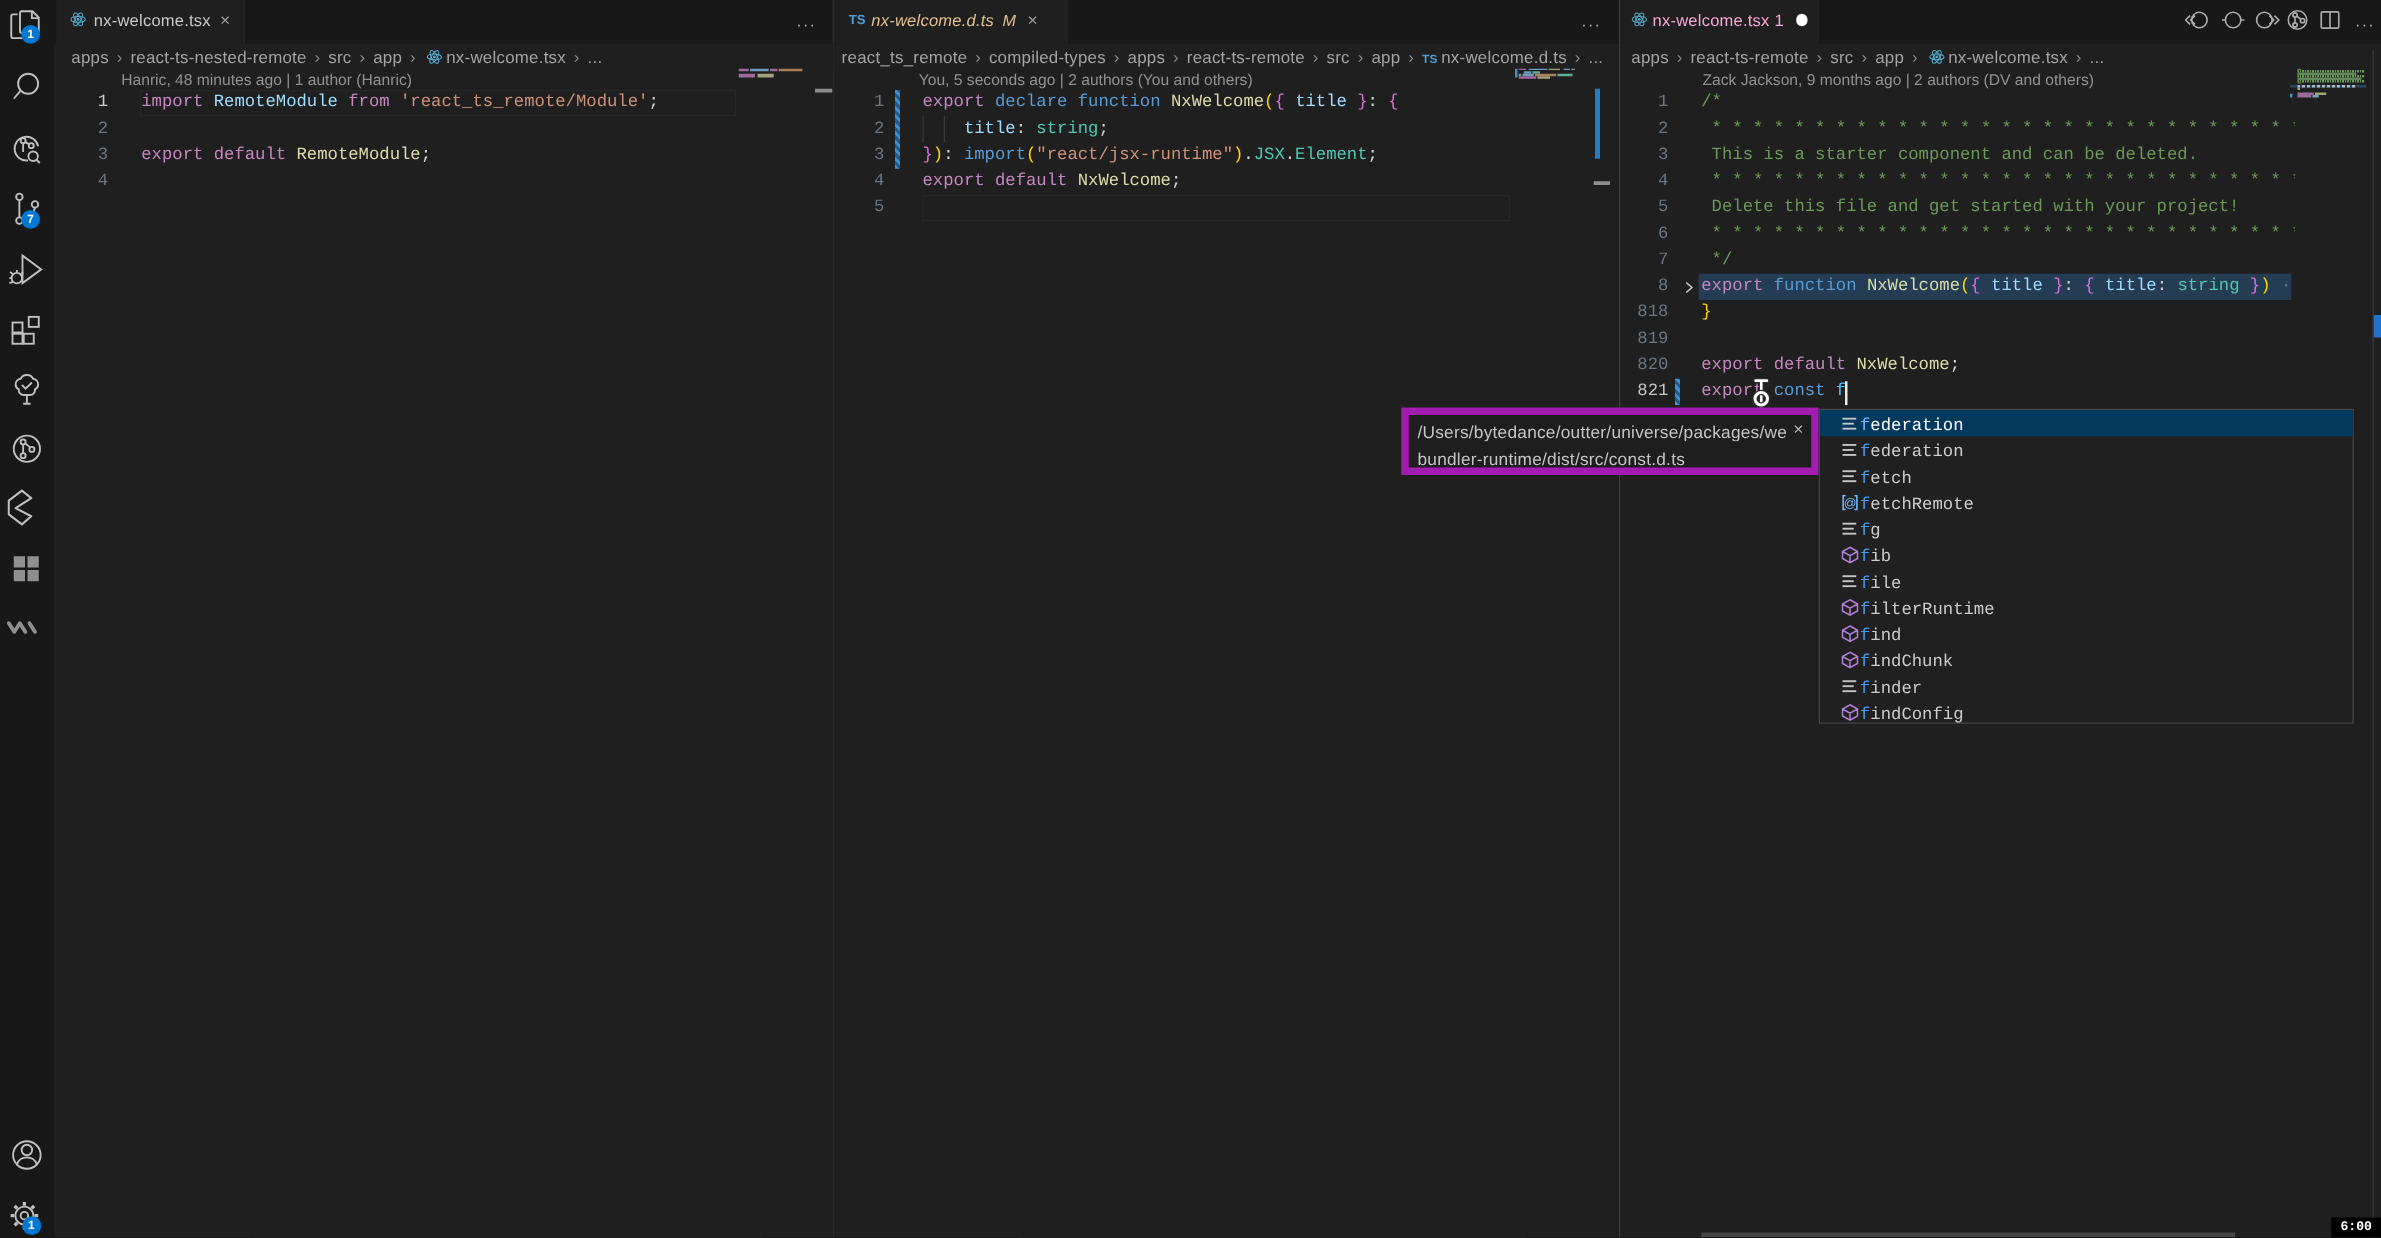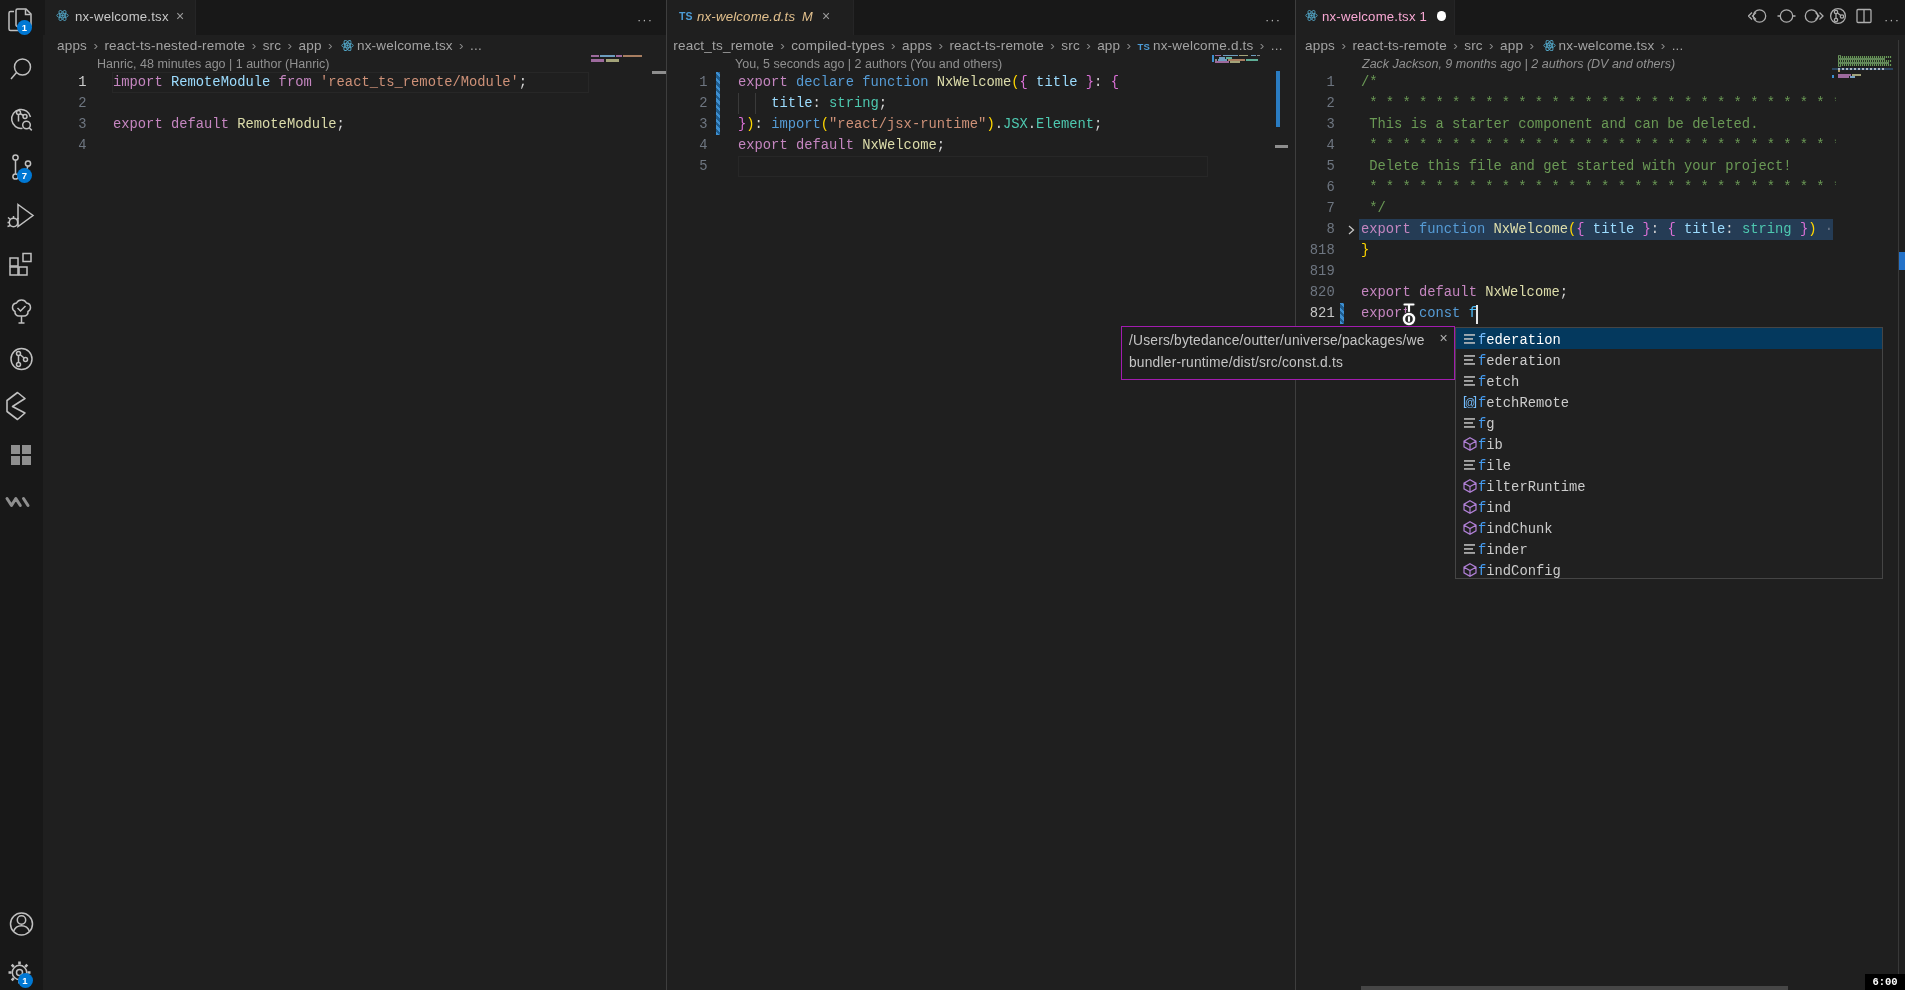--- a/index.html
+++ b/index.html
@@ -24,21 +24,21 @@
   .s { color:#ce9178; } 
   .t { color:#4ec9b0; } 
   .c { color:#6a9955; } 
   .g { color:#ffd700; } 
   .o { color:#da70d6; } 
   .cn { color:#4fc1ff; }
   .divider { position:absolute; top:0; bottom:0; width:1px; background:#3e3e3e; }
   .linebox { position:absolute; height:21px; border:1px solid #272727; }
   .badge { position:absolute; width:15px; height:15px; border-radius:50%; background:#0078d4; color:#fff;
            font-size:9.5px; font-weight:bold; text-align:center; line-height:15px; }
-  .sg { height:21px; line-height:21px; white-space:nowrap; color:#cccccc; padding-left:6px; }
+  .sg { height:21px; line-height:21px; white-space:nowrap; color:#cccccc; padding-left:16px; }
   .sg b { color:#459cf1; font-weight:normal; }
   .sg.sel { background:#04395e; color:#ffffff; }
   .sg.sel b { color:#75bdff; }
   .sg svg { position:relative; top:3px; margin-right:0px; }
 </style>
 </head>
 <body>
 
 <div class="abs" id="actbar" style="left:0;top:0;width:43px;height:990px;background:#181818;">
   <svg class="abs" style="left:0;top:0;" width="43" height="990" viewBox="0 0 43 990" fill="none" stroke="#c0c0c0" stroke-width="1.5">
@@ -244,21 +244,21 @@
   </svg>
   <div class="abs" style="left:588px;top:12px;color:#b5b5b5;font-size:13px;letter-spacing:1px;">···</div>
   <div class="editor">
     <div class="bcrumb" style="left:9px;"><span>apps</span><span class="sep">›</span><span>react-ts-remote</span><span class="sep">›</span><span>src</span><span class="sep">›</span><span>app</span><span class="sep">›</span><svg width="13" height="13" viewBox="0 0 24 24" fill="none" stroke="#53a8c9" stroke-width="1.7" style="vertical-align:-2px;margin:0 3px 0 2px;">
           <circle cx="12" cy="12" r="2.2" fill="#53a8c9" stroke="none"></circle>
           <ellipse cx="12" cy="12" rx="10.5" ry="4.2"></ellipse>
           <ellipse cx="12" cy="12" rx="10.5" ry="4.2" transform="rotate(60 12 12)"></ellipse>
           <ellipse cx="12" cy="12" rx="10.5" ry="4.2" transform="rotate(120 12 12)"></ellipse>
         </svg><span>nx-welcome.tsx</span><span class="sep">›</span><span>...</span></div>
 
-    <div class="codelens" style="left:66px;top:21px;font-style:italic;">Zack Jackson, 9 months ago | 2 authors (DV and others)</div>
+    <div class="codelens" style="left:66px;top:21px;">Zack Jackson, 9 months ago | 2 authors (DV and others)</div>
 
     <div class="abs" style="left:63px;top:184px;width:474px;height:21px;background:#253c55;"></div>
     <div class="lnum" style="left:0;top:37px;width:38.7px;"><div>1</div><div>2</div><div>3</div><div>4</div><div>5</div><div>6</div><div>7</div><div>8</div><div>818</div><div>819</div><div>820</div><div style="color:#c6c6c6;">821</div></div>
 
     <svg class="abs" style="left:48px;top:188px;" width="14" height="14" viewBox="0 0 14 14" fill="none" stroke="#c5c5c5" stroke-width="1.3">
         <path d="M5 3 L9.5 7 L5 11"></path>
       </svg>
 
     <div class="abs" style="left:44px;top:268px;width:3.5px;height:21px;background:repeating-linear-gradient(45deg,#3d8fd1 0 2.4px,#1f5d8f 2.4px 4.8px);"></div>
     <div class="code" style="left:65px;top:37px;width:475px;overflow:hidden;"><div><span class="c">/*</span></div><div><span class="c"> * * * * * * * * * * * * * * * * * * * * * * * * * * * * *</span></div><div><span class="c"> This is a starter component and can be deleted.</span></div><div><span class="c"> * * * * * * * * * * * * * * * * * * * * * * * * * * * * *</span></div><div><span class="c"> Delete this file and get started with your project!</span></div><div><span class="c"> * * * * * * * * * * * * * * * * * * * * * * * * * * * * *</span></div><div><span class="c"> */</span></div><div><span class="k">export</span> <span class="b">function</span> <span class="fn">NxWelcome</span><span class="g">(</span><span class="o">{</span> <span class="v">title</span> <span class="o">}</span>: <span class="o">{</span> <span class="v">title</span>: <span class="t">string</span> <span class="o">}</span><span class="g">)</span><span style="color:#6a7688;"> ·</span></div><div><span class="g">}</span></div><div></div><div><span class="k">export</span> <span class="k">default</span> <span class="fn">NxWelcome</span>;</div><div><span class="k">export</span> <span class="b">const</span> <span class="cn">f</span></div></div>
@@ -294,21 +294,21 @@
       <div class="abs" style="left:-4px;top:20.3px;height:3.7px;width:1.8px;background:#3d8fd1;"></div>
     </div>
 
     <div class="abs" style="left:601.5px;top:5px;bottom:0;width:1px;background:#383838;"></div>
     <div class="abs" style="left:602.5px;top:217px;width:6px;height:18px;background:#2472c8;"></div>
 
     <div class="abs" style="left:64.6px;top:950.5px;width:427px;height:4.5px;background:#464646;"></div>
   </div>
 </div>
 
-<div class="abs" style="left:1121px;top:326px;width:334px;height:54px;background:#1e1e1e;border:1px solid #a21caf;color:#c5c5c5;font-size:13.8px;letter-spacing:0.2px;">
+<div class="abs" style="left:1121px;top:326px;width:334px;height:54px;background:#1e1e1e;border:6px solid #a21caf;color:#c5c5c5;font-size:13.8px;letter-spacing:0.2px;">
   <div class="abs" style="left:7px;top:6px;white-space:nowrap;overflow:hidden;width:305px;">/Users/bytedance/outter/universe/packages/we</div>
   <div class="abs" style="left:7px;top:28px;white-space:nowrap;">bundler-runtime/dist/src/const.d.ts</div>
   <div class="abs" style="right:6px;top:3px;color:#b0b0b0;font-size:14px;">×</div>
 </div>
 
 <div class="abs" style="left:1455px;top:327px;width:428px;height:252px;background:#202020;border:1px solid #454545;font-family:'Liberation Mono',monospace;font-size:13.8px;">
   <div class="sg sel"><svg width="16" height="16" viewBox="0 0 16 16">
         <g fill="#c5c5c5">
           <rect x="2" y="3.2" width="11" height="1.5"></rect>
           <rect x="2" y="7.2" width="9" height="1.5"></rect>

